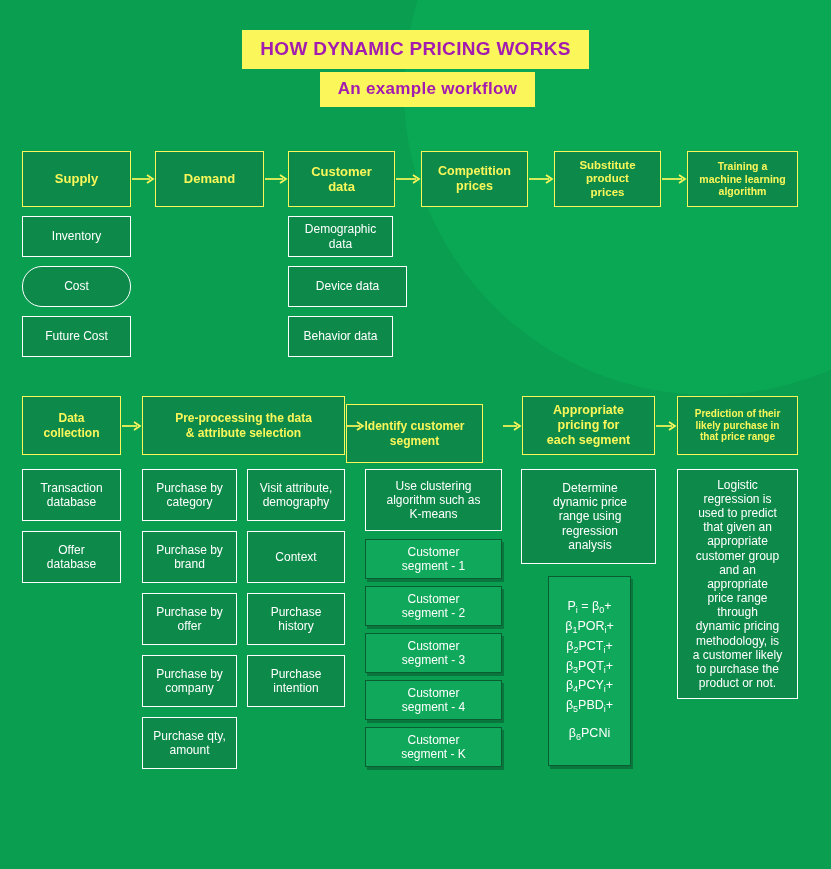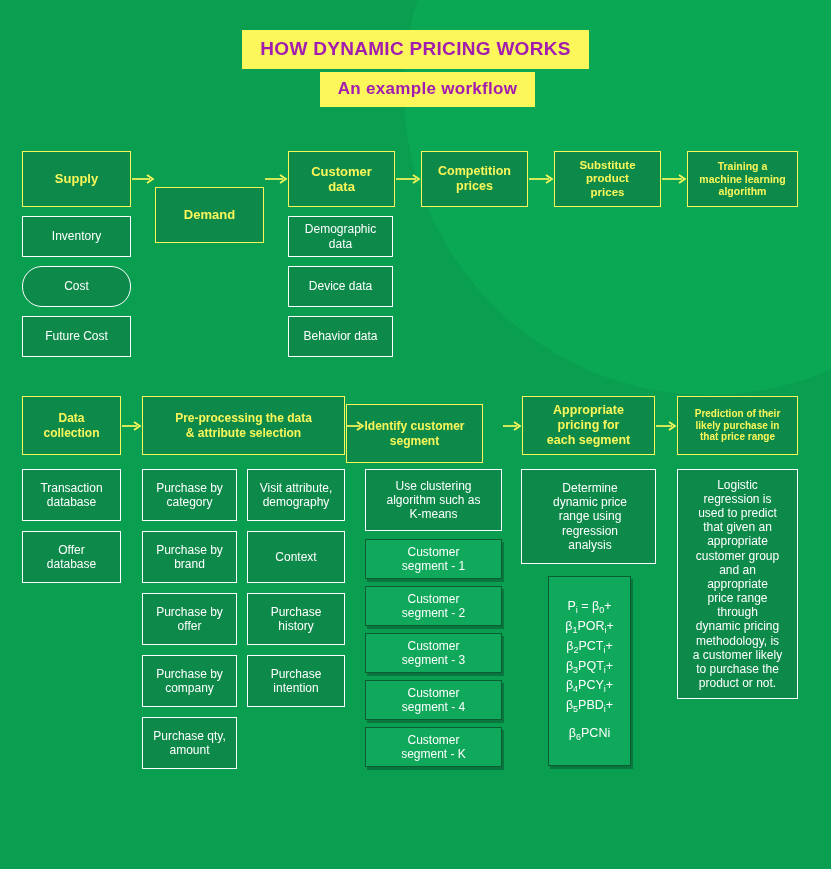--- a/index.html
+++ b/index.html
@@ -133,21 +133,21 @@
     <span class="title-chip">HOW DYNAMIC PRICING WORKS</span>
   </div>
   <div class="title-wrap" id="title-sub">
     <span class="title-chip">An example workflow</span>
   </div>
 
   <div id="row1-heads">
       <div class="box box-head" style="left: 22px; top: 151px; width: 109px; height: 56px; font-size: 13px;">
         <span style="white-space: pre-line;">Supply</span>
       </div>
-      <div class="box box-head" style="left: 155px; top: 151px; width: 109px; height: 56px; font-size: 13px; margin-top: 36px;">
+      <div class="box box-head" style="left: 155px; top: 151px; width: 109px; height: 56px; font-size: 13px;">
         <span style="white-space: pre-line;">Demand</span>
       </div>
       <div class="box box-head" style="left: 288px; top: 151px; width: 107px; height: 56px; font-size: 13px;">
         <span style="white-space: pre-line;">Customer
 data</span>
       </div>
       <div class="box box-head" style="left: 421px; top: 151px; width: 107px; height: 56px; font-size: 12.5px;">
         <span style="white-space: pre-line;">Competition
 prices</span>
       </div>
@@ -201,21 +201,21 @@
       <div class="box box-sub" style="left: 22px; top: 266px; width: 109px; height: 41px; font-size: 12px; border-radius: 20px;">
         <span style="white-space: pre-line;">Cost</span>
       </div>
       <div class="box box-sub" style="left: 22px; top: 316px; width: 109px; height: 41px; font-size: 12px;">
         <span style="white-space: pre-line;">Future Cost</span>
       </div>
       <div class="box box-sub" style="left: 288px; top: 216px; width: 105px; height: 41px; font-size: 12px;">
         <span style="white-space: pre-line;">Demographic
 data</span>
       </div>
-      <div class="box box-sub" style="left: 288px; top: 266px; width: 105px; height: 41px; font-size: 12px;">
+      <div class="box box-sub" style="left: 288px; top: 266px; width: 119px; height: 41px; font-size: 12px;">
         <span style="white-space: pre-line;">Device data</span>
       </div>
       <div class="box box-sub" style="left: 288px; top: 316px; width: 105px; height: 41px; font-size: 12px;">
         <span style="white-space: pre-line;">Behavior data</span>
       </div>
     </div>
 
   <div id="row2-heads">
       <div class="box box-head" style="left: 22px; top: 396px; width: 99px; height: 59px; font-size: 12px;">
         <span style="white-space: pre-line;">Data

